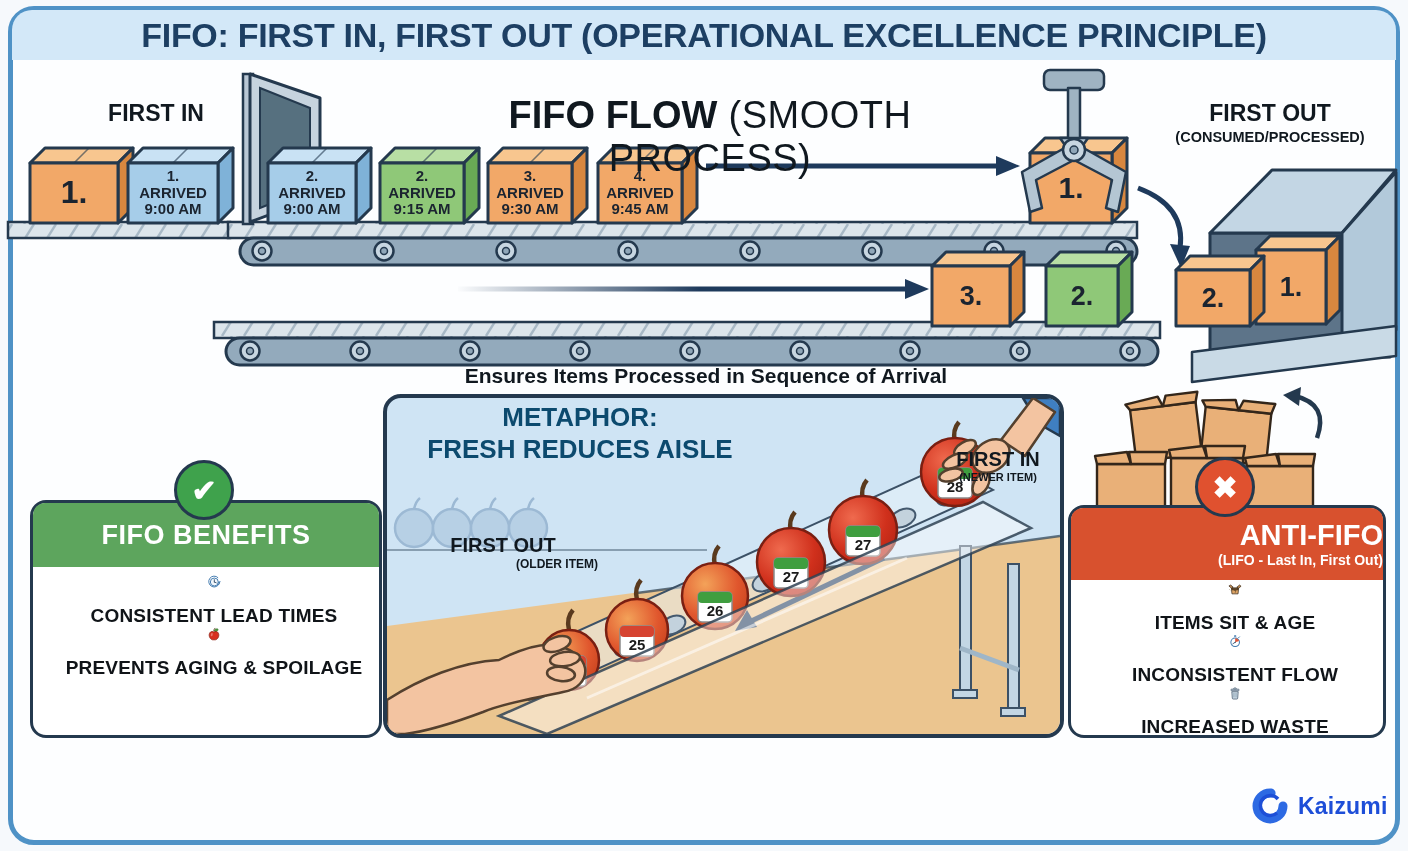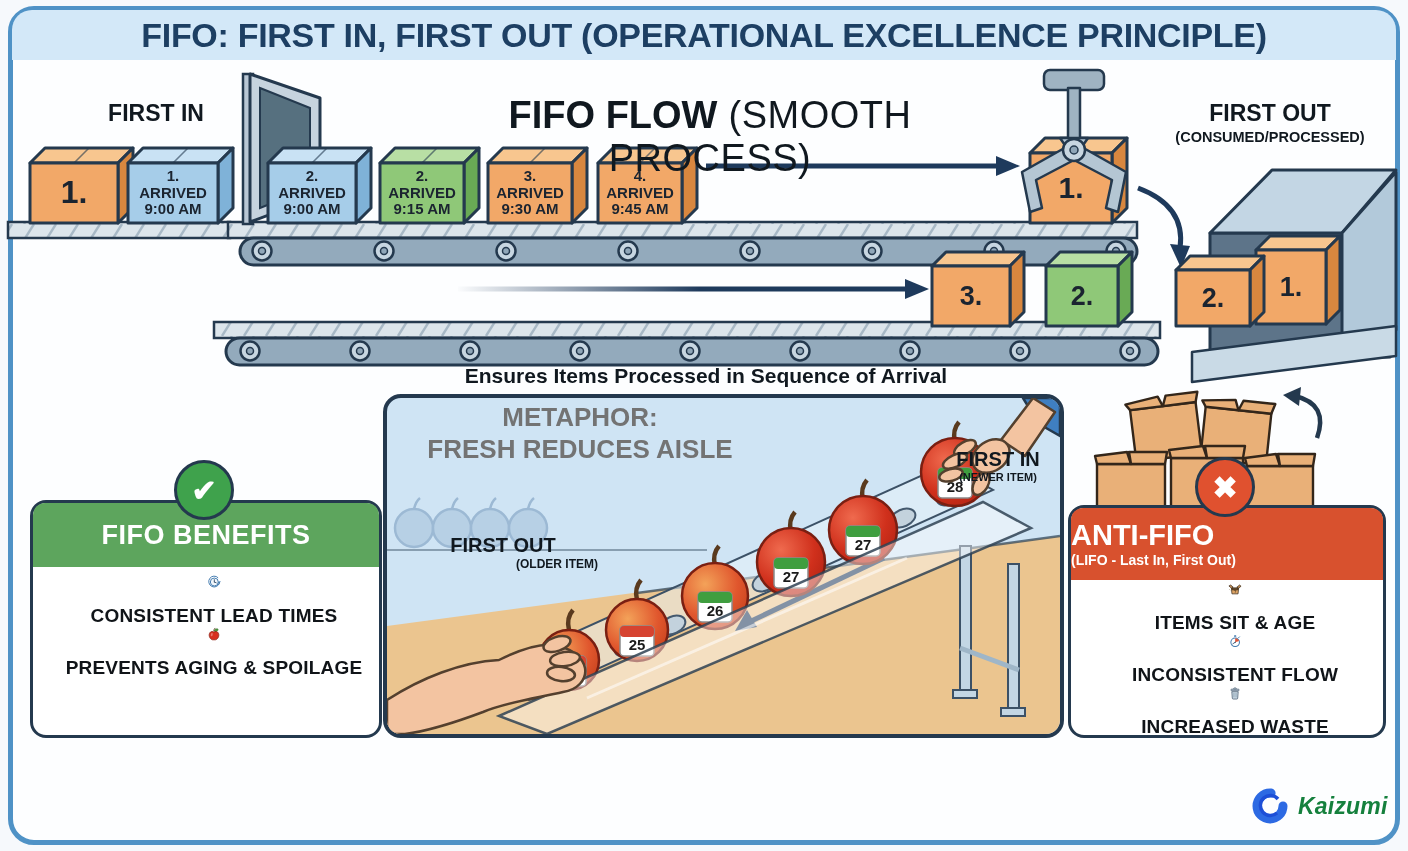--- a/index.html
+++ b/index.html
@@ -26,21 +26,21 @@
   .boxlabel{z-index:3;display:flex;flex-direction:column;align-items:center;
     justify-content:center;text-align:center;color:#1b2430;font-weight:800;line-height:1.12;}
   .boxlabel .num{font-size:15px;}
   .boxlabel .big{font-size:32px;}
   .boxlabel .mid{font-size:30px;}
   .boxlabel .m2{font-size:27px;}
   .boxlabel .l{font-size:15px;}
   
   .mpanel{left:383px;top:394px;width:681px;height:344px;background:#cfe4f4;
     border:4px solid #24394e;border-radius:18px;box-sizing:border-box;overflow:hidden;z-index:1;}
-  .mtitle{left:395px;top:402px;width:370px;text-align:center;z-index:3;color:#737373;}
+  .mtitle{left:395px;top:402px;width:370px;text-align:center;z-index:3;color:#0c4a6e;}
   .mtitle div{font-size:26px;font-weight:800;line-height:1.22;}
   .m-firstout{left:408px;top:534px;width:190px;text-align:center;z-index:3;color:#10181f;}
   .m-firstout .l1{font-size:20px;font-weight:800;}
   .m-firstout .l2{font-size:12px;font-weight:700;text-align:right;}
   .m-firstin{left:938px;top:448px;width:120px;text-align:center;z-index:3;color:#10181f;}
   .m-firstin .l1{font-size:20px;font-weight:800;}
   .m-firstin .l2{font-size:11px;font-weight:800;}
   
   .card{background:#fff;border:3px solid #24394e;border-radius:16px;box-sizing:border-box;z-index:2;}
   .benefits{left:30px;top:500px;width:352px;height:238px;}
@@ -50,27 +50,27 @@
   .badge{position:absolute;width:60px;height:60px;border-radius:50%;border:3px solid #24394e;
     box-sizing:border-box;display:flex;align-items:center;justify-content:center;z-index:4;
     color:#fff;font-size:30px;font-weight:700;}
   .badge.check{left:141px;top:-43px;background:#3fa24c;}
   .badge.xmark{left:124px;top:-51px;background:#e0512f;}
   .rows{margin-top:8px;}
   .row{display:flex;align-items:center;height:52px;padding-left:16px;gap:16px;flex-direction:column;}
   .row .lab{font-size:19px;font-weight:800;color:#101418;letter-spacing:.2px;}
   .anti{left:1068px;top:505px;width:318px;height:233px;}
   .ah{height:72px;background:#d8512e;border-radius:12px 12px 0 0;display:flex;
-    flex-direction:column;align-items:flex-start;justify-content:center;line-height:1.05;}
+    flex-direction:column;align-items:flex-end;justify-content:center;line-height:1.05;}
   .ah .t{color:#fff;font-size:29px;font-weight:800;}
   .ah .s{color:#fff;font-size:14px;font-weight:700;margin-top:2px;}
   .anti .rows{margin-top:2px;}
   
   .brand{left:1250px;top:786px;display:flex;align-items:center;gap:8px;z-index:3;}
-  .brand .name{font-size:23px;font-weight:800;color:#15803d;letter-spacing:.2px;font-style:italic;}
+  .brand .name{font-size:23px;font-weight:800;color:#1d4ed8;letter-spacing:.2px;}
   svg{display:block;}
 </style>
 </head>
 <body>
 
 <div class="abs frame"></div>
 <div class="abs titlebar">
   <h1>FIFO: FIRST IN, FIRST OUT (OPERATIONAL EXCELLENCE PRINCIPLE)</h1>
 </div>
 

